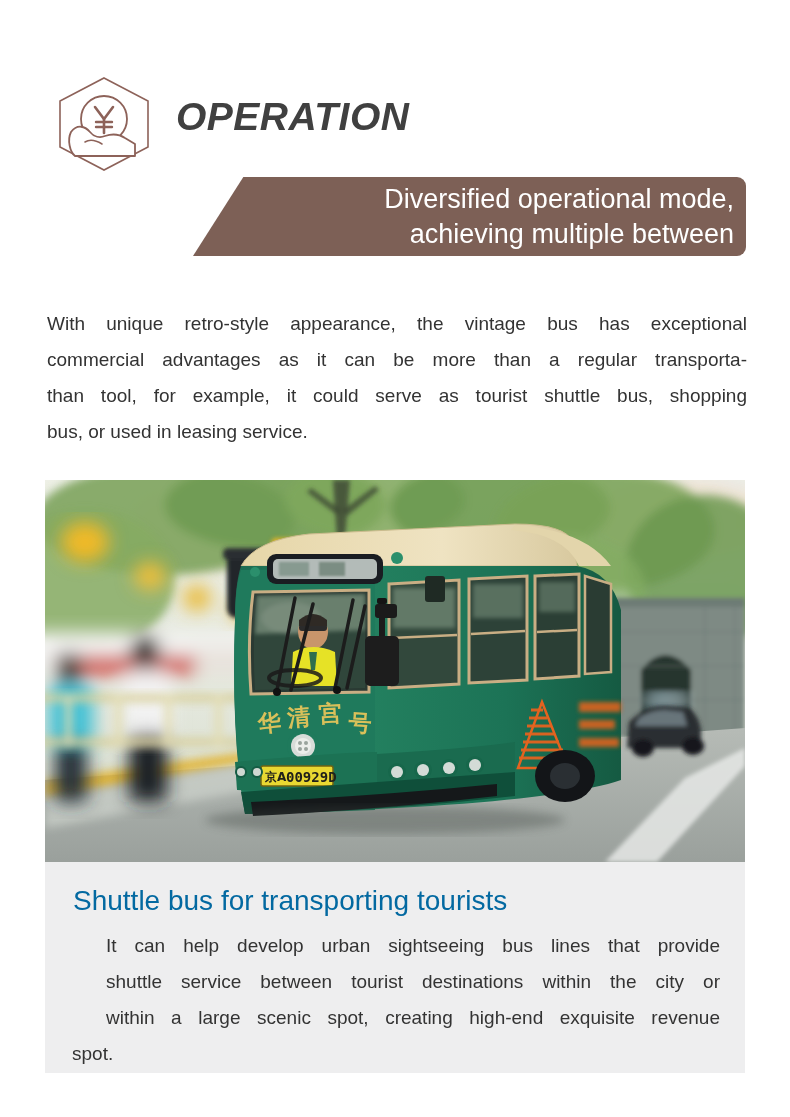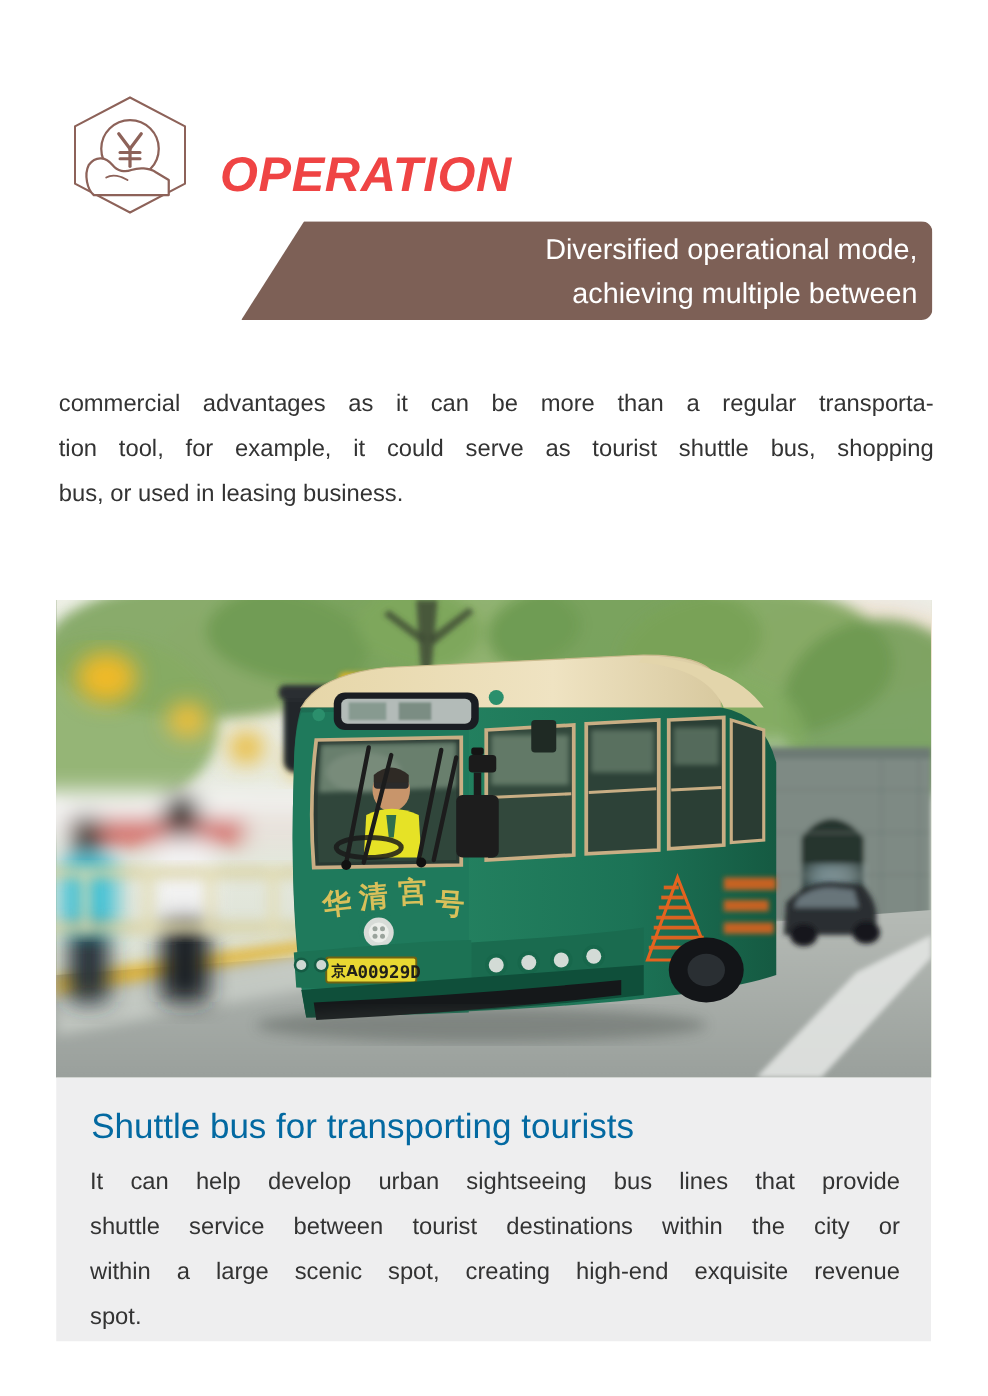--- a/index.html
+++ b/index.html
@@ -14,24 +14,24 @@
   
   .header { position: absolute; left: 0; top: 0; width: 790px; height: 270px; }
 
   .hex-badge {
     position: absolute; left: 57px; top: 76px;
     width: 94px; height: 96px;
   }
   .hex-badge svg { display: block; width: 94px; height: 96px; }
 
   .section-title {
-    position: absolute; left: 176px; top: 116px;
+    position: absolute; left: 176px; top: 92px;
     font-size: 39px; font-weight: bold; font-style: italic;
     letter-spacing: 0.5px;
-    color: #ef4444;
+    color: #404040;
     line-height: 50px;
     white-space: nowrap;
   }
 
   .banner-wrap {
     position: absolute; left: 193px; top: 177px;
     width: 553px; height: 79px;
   }
   .banner-bg {
     position: absolute; inset: 0;
@@ -39,21 +39,21 @@
     border-top-right-radius: 9px;
     border-bottom-right-radius: 9px;
     -webkit-clip-path: polygon(9.1% 0, 100% 0, 100% 100%, 0 100%);
     clip-path: polygon(9.1% 0, 100% 0, 100% 100%, 0 100%);
   }
   .banner-text {
     position: absolute; right: 12px; top: 5px;
     width: 500px;
     text-align: right;
     color: #ffffff;
-    font-size: 23px;
+    font-size: 27px;
     line-height: 35px;
     font-weight: 400;
   }
   .banner-text span { display: block; }
 
   
   .intro {
     position: absolute; left: 47px; top: 306px;
     width: 700px;
     font-size: 19px;
@@ -91,21 +91,21 @@
   }
   .caption-body {
     position: absolute; left: 27px; top: 66px;
     width: 648px;
     font-size: 19px;
     line-height: 36px;
     color: #333333;
     text-align: justify;
   }
   .caption-body .ln { display: block; }
-  .caption-body .ln.j { text-align: justify; text-align-last: justify; }
+  .caption-body .ln.j { text-align: justify; text-align-last: justify; margin-left: 34px; }
 </style>
 </head>
 <body>
 
 <div class="page">
 
   <div class="header">
 
     <div class="hex-badge">
       <svg viewBox="0 0 94 96" xmlns="http://www.w3.org/2000/svg">
@@ -129,23 +129,24 @@
     <div class="banner-wrap">
       <div class="banner-bg"></div>
       <div class="banner-text">
         <span>Diversified operational mode,</span>
         <span>achieving multiple between</span>
       </div>
     </div>
   </div>
 
   <div class="intro">
+    <span class="ln j">With unique retro-style appearance, the vintage bus has exceptional</span>
     <span class="ln j">commercial advantages as it can be more than a regular transporta-</span>
-    <span class="ln j">tion tool, for example, it could serve as tourist shuttle bus, shopping</span>
-    <span class="ln">bus, or used in leasing business.</span>
+    <span class="ln j">than tool, for example, it could serve as tourist shuttle bus, shopping</span>
+    <span class="ln">bus, or used in leasing service.</span>
   </div>
 
   <div class="photo">
     <svg viewBox="0 0 700 382" xmlns="http://www.w3.org/2000/svg" preserveAspectRatio="none">
       <defs>
         <linearGradient id="skyG" x1="0" y1="0" x2="0" y2="1">
           <stop offset="0%" stop-color="#eef0e6"></stop>
           <stop offset="60%" stop-color="#e3e7dc"></stop>
           <stop offset="100%" stop-color="#cfd6c6"></stop>
         </linearGradient>

